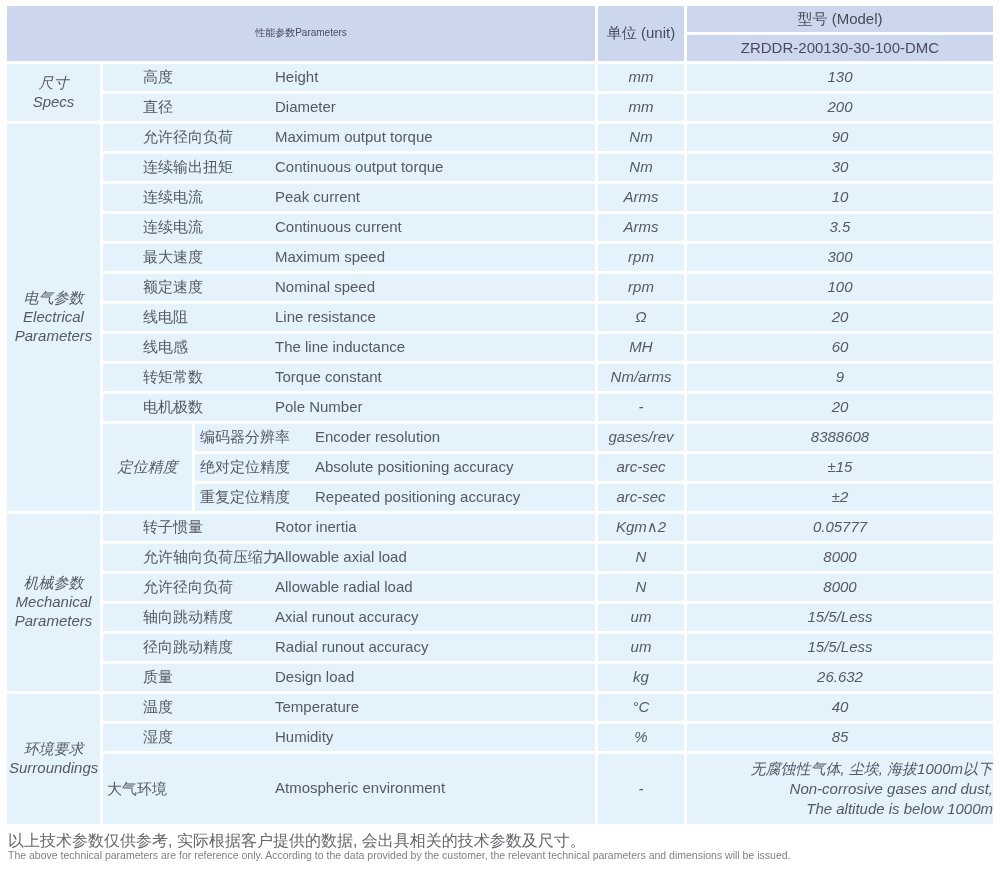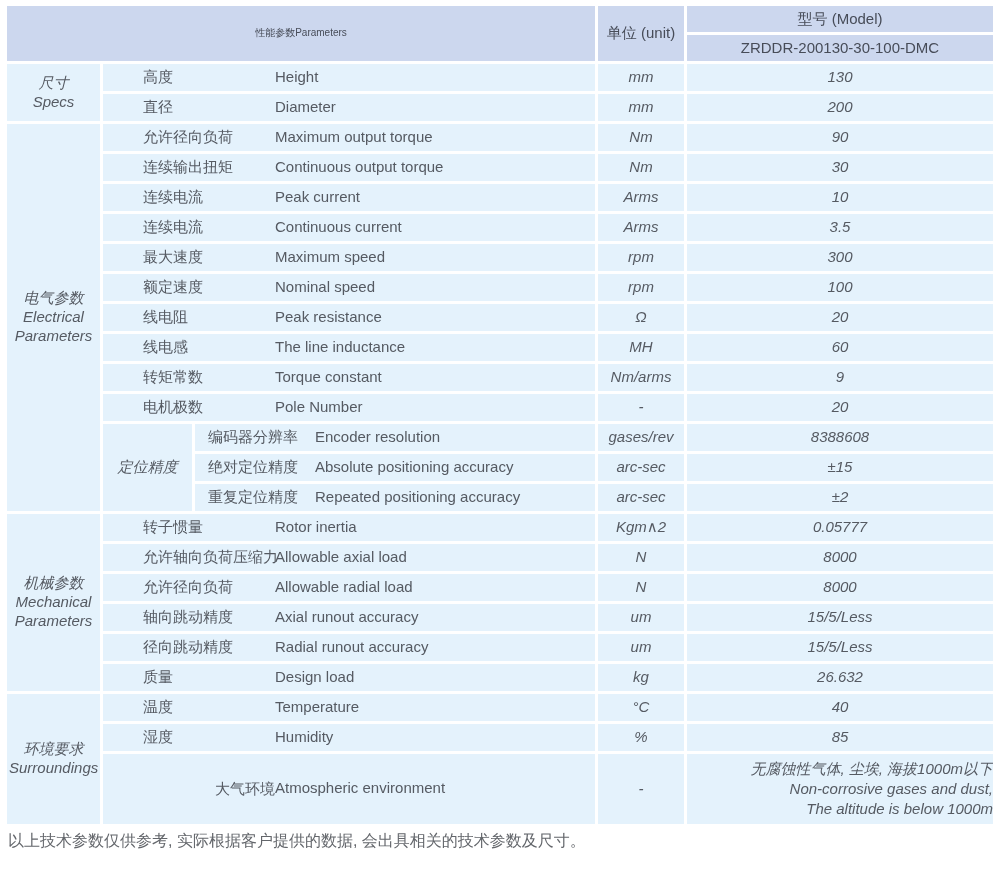--- a/index.html
+++ b/index.html
@@ -41,28 +41,28 @@
   }
   .sec-zh,.sec-en{display:block;}
   td.lbl{white-space:nowrap;}
   .zh{
     display:inline-block;
     box-sizing:border-box;
     width:172px;
     padding-left:40px;
     vertical-align:middle;
   }
-  .zh.centered{padding-left:4px;text-align:right;}
+  .zh.centered{padding-left:4px;text-align:left;}
   td.grp{text-align:center;font-style:italic;}
   td.sublbl{white-space:nowrap;}
   .zh-sub{
     display:inline-block;
     box-sizing:border-box;
     width:120px;
-    padding-left:13px;
+    padding-left:5px;
     vertical-align:middle;
   }
   td.unit,td.val{text-align:center;font-style:italic;}
   .val-line{display:block;line-height:20px;text-align:right;}
   .footnotes{padding:6px 4px 0 4px;}
   .fn-zh{font-size:16px;color:#63666b;line-height:15px;}
   .fn-en{font-size:10.5px;color:#7e8186;line-height:15px;}
 </style>
 </head>
 <body>
@@ -131,21 +131,21 @@
     <td class="lbl" colspan="3"><span class="zh">最大速度</span><span class="en">Maximum speed</span></td>
     <td class="unit">rpm</td>
     <td class="val">300</td>
   </tr>
   <tr class="drow">
     <td class="lbl" colspan="3"><span class="zh">额定速度</span><span class="en">Nominal speed</span></td>
     <td class="unit">rpm</td>
     <td class="val">100</td>
   </tr>
   <tr class="drow">
-    <td class="lbl" colspan="3"><span class="zh">线电阻</span><span class="en">Peak resistance</span></td>
+    <td class="lbl" colspan="3"><span class="zh">线电阻</span><span class="en">Line resistance</span></td>
     <td class="unit">Ω</td>
     <td class="val">20</td>
   </tr>
   <tr class="drow">
     <td class="lbl" colspan="3"><span class="zh">线电感</span><span class="en">The line inductance</span></td>
     <td class="unit">MH</td>
     <td class="val">60</td>
   </tr>
   <tr class="drow">
     <td class="lbl" colspan="3"><span class="zh">转矩常数</span><span class="en">Torque constant</span></td>
@@ -231,14 +231,15 @@
       <span class="val-line">无腐蚀性气体, 尘埃, 海拔1000m以下</span>
       <span class="val-line">Non-corrosive gases and dust,</span>
       <span class="val-line">The altitude is below 1000m</span>
     </td>
   </tr>
 </tbody>
     </table>
 
 <div class="footnotes">
   <div class="fn-zh">以上技术参数仅供参考, 实际根据客户提供的数据, 会出具相关的技术参数及尺寸。</div>
+  <div class="fn-en">The above technical parameters are for reference only. According to the data provided by the customer, the relevant technical parameters and dimensions will be issued.</div>
 </div>
 </div>
 
 </body></html>

